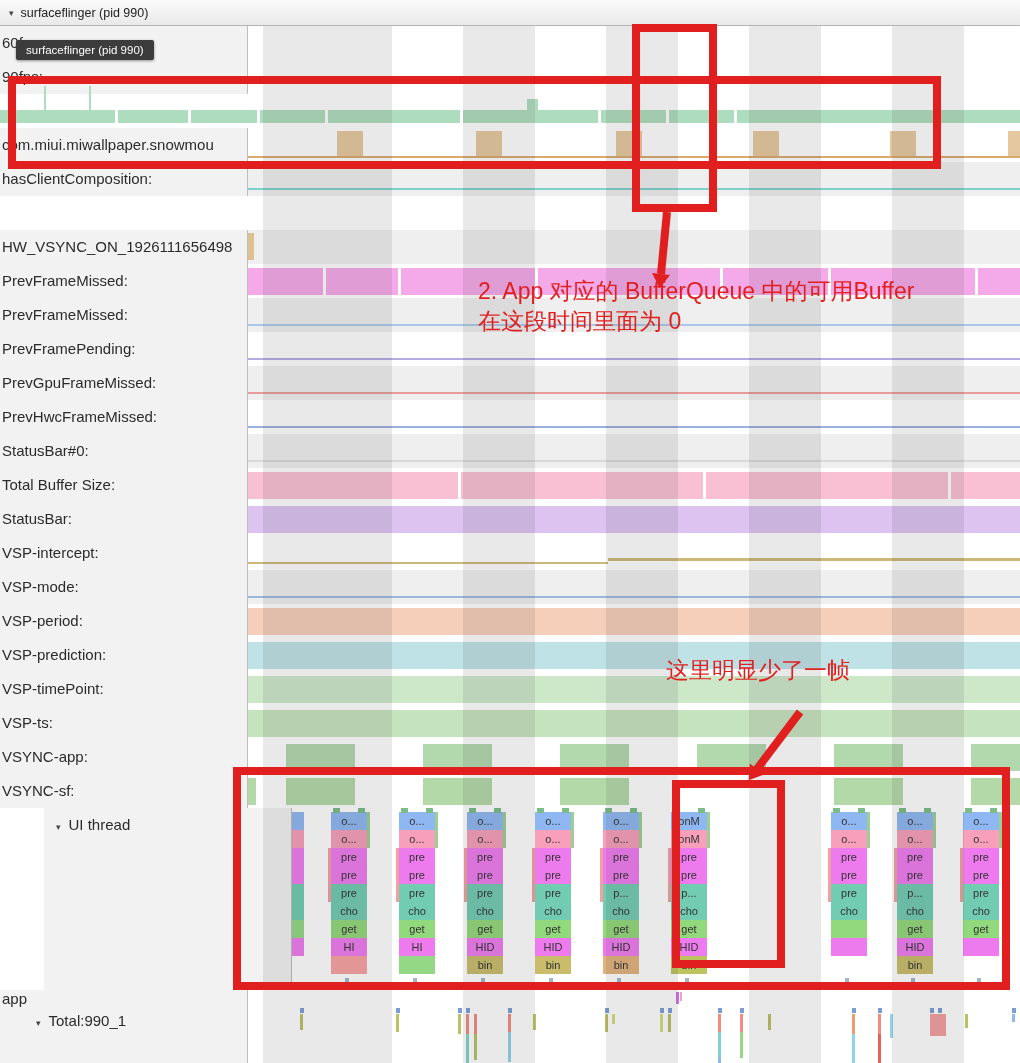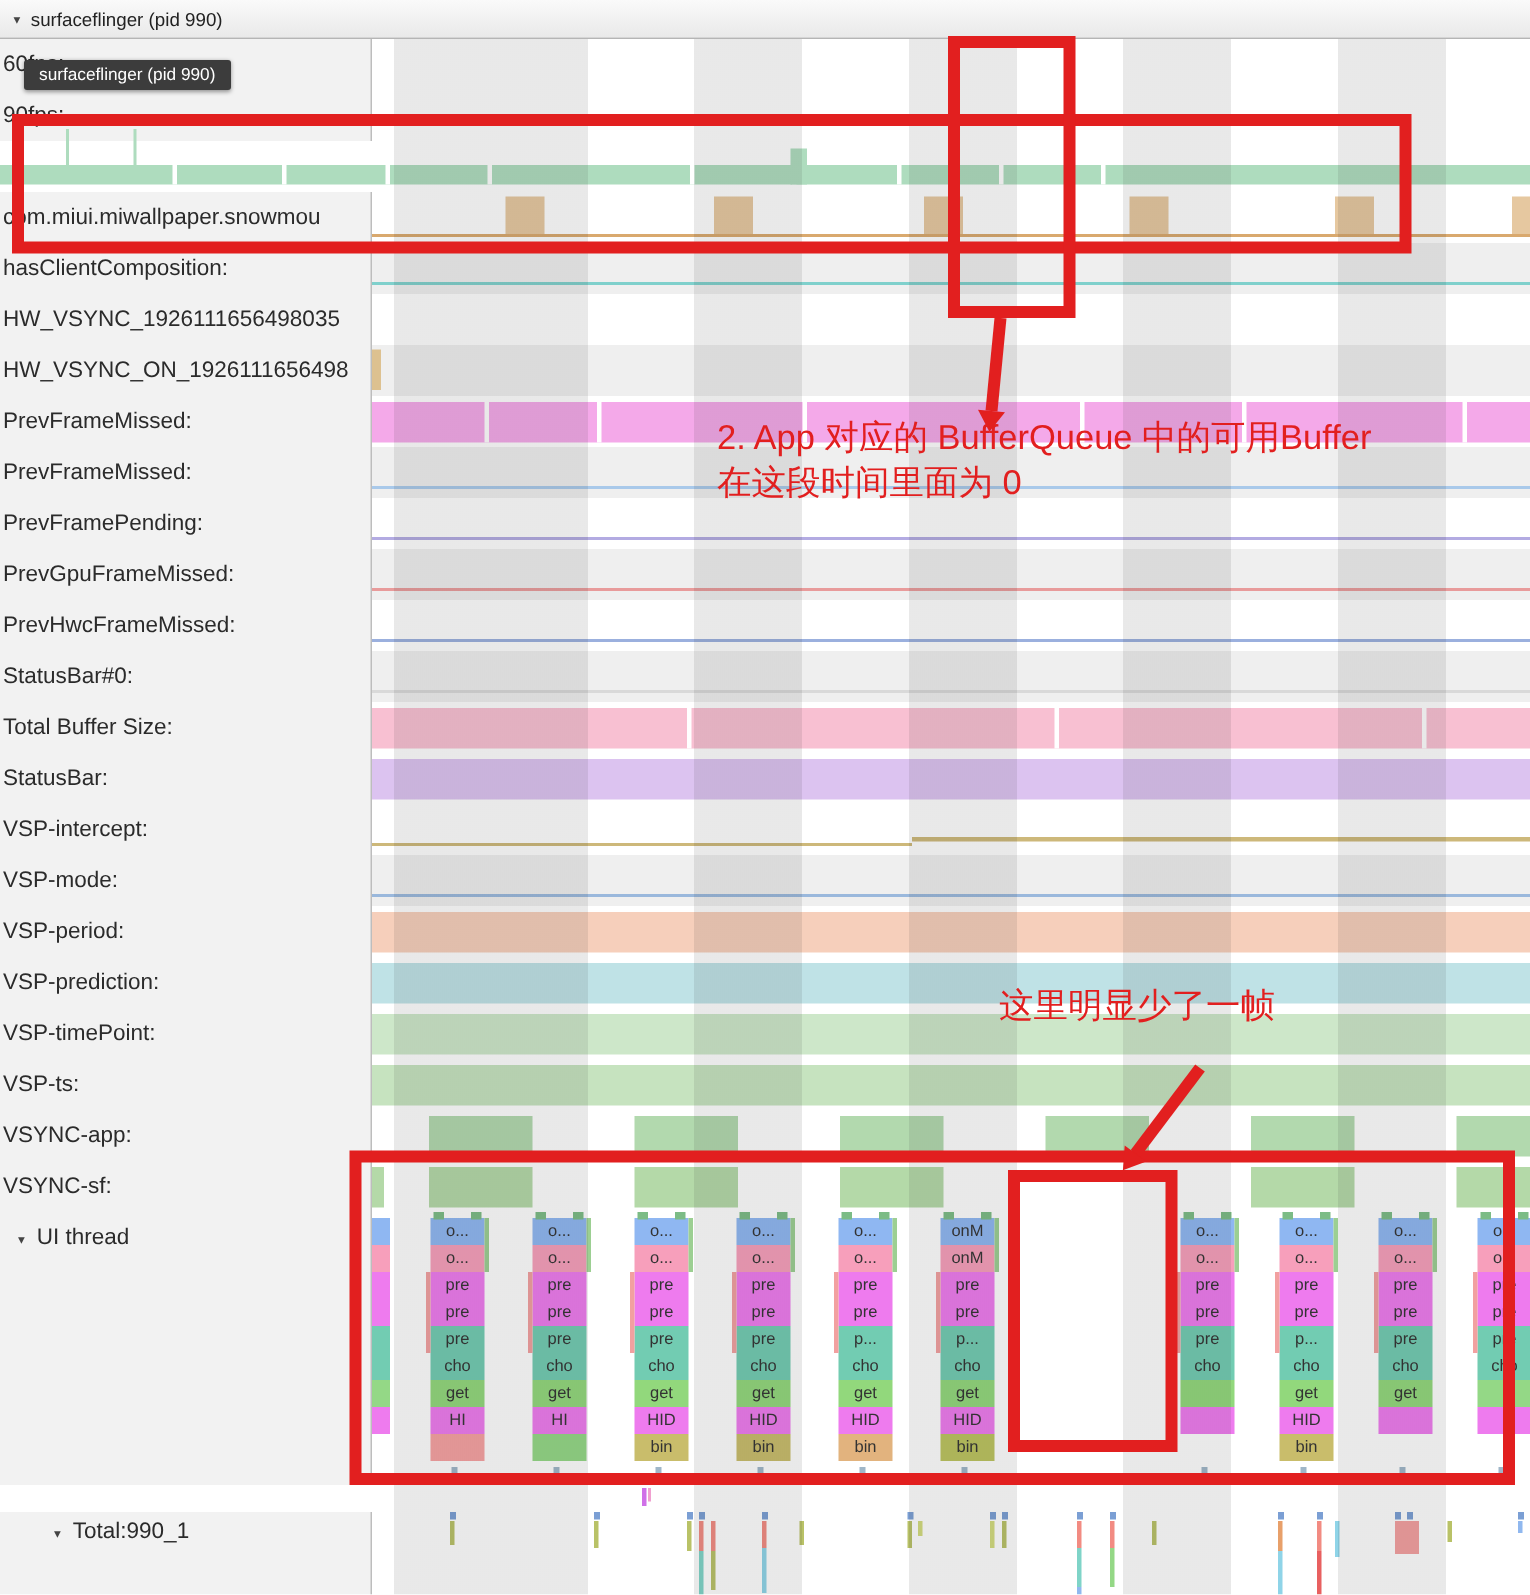--- a/index.html
+++ b/index.html
@@ -95,21 +95,20 @@
         <div class="hline" style="top: 28px; background: rgb(217, 169, 110);"></div>
       </div>
     </div>
     <div class="trackrow gray">
       <div class="tlabel">hasClientComposition:</div>
       <div class="tcontent">
         <div class="hline" style="bottom: 6px; background: rgb(127, 208, 204);"></div>
       </div>
     </div>
     <div class="trackrow">
-      <div class="tlabel">HW_VSYNC_1926111656498035</div>
       <div class="tcontent"></div>
     </div>
     <div class="trackrow gray">
       <div class="tlabel">HW_VSYNC_ON_1926111656498</div>
       <div class="tcontent">
         <div class="abs" style="left: 0px; top: 3px; width: 6px; height: 27px; background: rgb(221, 193, 144);"></div>
       </div>
     </div>
     <div class="trackrow">
       <div class="tlabel">PrevFrameMissed:</div>
@@ -221,21 +220,21 @@
       <div class="tcontent">
         <div class="abs" style="left: 0px; top: 4px; width: 8px; height: 27px; background: rgb(180, 217, 168);"></div>
         <div class="abs" style="left: 38px; top: 4px; width: 69px; height: 27px; background: rgb(180, 217, 168);"></div>
         <div class="abs" style="left: 175px; top: 4px; width: 69px; height: 27px; background: rgb(180, 217, 168);"></div>
         <div class="abs" style="left: 312px; top: 4px; width: 69px; height: 27px; background: rgb(180, 217, 168);"></div>
         <div class="abs" style="left: 586px; top: 4px; width: 69px; height: 27px; background: rgb(180, 217, 168);"></div>
         <div class="abs" style="left: 723px; top: 4px; width: 69px; height: 27px; background: rgb(180, 217, 168);"></div>
       </div>
     </div>
     <div class="bigrow" style="height: 182px;">
-      <div class="biglabel" style="padding-top: 8px; padding-left: 12px;"><span class="tri2">▾</span><span>UI thread</span></div>
+      <div class="biglabel" style="padding-top: 8px; padding-left: 12px; margin-left: 44px;"><span class="tri2">▾</span><span>UI thread</span></div>
       <div class="bigcontent" style="z-index: 3;">
         <div class="abs" style="left: 0px; top: 4px; width: 12px; height: 18px; background: rgb(143, 183, 242);"></div>
         <div class="abs" style="left: 0px; top: 22px; width: 12px; height: 18px; background: rgb(247, 159, 187);"></div>
         <div class="abs" style="left: 0px; top: 40px; width: 12px; height: 18px; background: rgb(238, 123, 238);"></div>
         <div class="abs" style="left: 0px; top: 58px; width: 12px; height: 18px; background: rgb(238, 123, 238);"></div>
         <div class="abs" style="left: 0px; top: 76px; width: 12px; height: 18px; background: rgb(114, 204, 178);"></div>
         <div class="abs" style="left: 0px; top: 94px; width: 12px; height: 18px; background: rgb(114, 204, 178);"></div>
         <div class="abs" style="left: 0px; top: 112px; width: 12px; height: 18px; background: rgb(148, 216, 134);"></div>
         <div class="abs" style="left: 0px; top: 130px; width: 12px; height: 18px; background: rgb(238, 123, 238);"></div>
         <div class="stack" style="left: 39px;">
@@ -390,20 +389,21 @@
           <div class="srow" style="background: rgb(148, 216, 134);"></div>
           <div class="srow" style="background: rgb(238, 123, 238);"></div>
         </div>
         <div class="tick" style="left: 739px; width: 7px; background: rgb(124, 188, 134);"></div>
         <div class="tick" style="left: 764px; width: 7px; background: rgb(124, 188, 134);"></div>
         <div class="sliver" style="left: 734px; top: 40px; height: 54px; background: rgb(242, 160, 160);"></div>
         <div class="abs" style="left: 751px; top: 170px; width: 4px; height: 5px; background: rgb(159, 182, 200);"></div>
       </div>
     </div>
     <div class="bigrow" style="height: 18px;">
+      <div class="biglabel" style="font-size: 15px; line-height: 18px; padding-left: 2px;">app</div>
       <div class="bigcontent" style="z-index: 3;">
         <div class="abs" style="left: 428px; top: 2px; width: 3px; height: 12px; background: rgb(208, 112, 232);"></div>
         <div class="abs" style="left: 432px; top: 2px; width: 2px; height: 9px; background: rgb(240, 160, 208);"></div>
       </div>
     </div>
     <div class="bigrow" style="height: 55px;">
       <div class="biglabel" style="padding-top: 4px; padding-left: 36px;"><span class="tri2">▾</span><span>Total:990_1</span></div>
       <div class="bigcontent" style="z-index: 3;">
         <div class="abs" style="left: 52px; top: 0px; width: 4px; height: 5px; background: rgb(123, 159, 212);"></div>
         <div class="abs" style="left: 148px; top: 0px; width: 4px; height: 5px; background: rgb(123, 159, 212);"></div>

